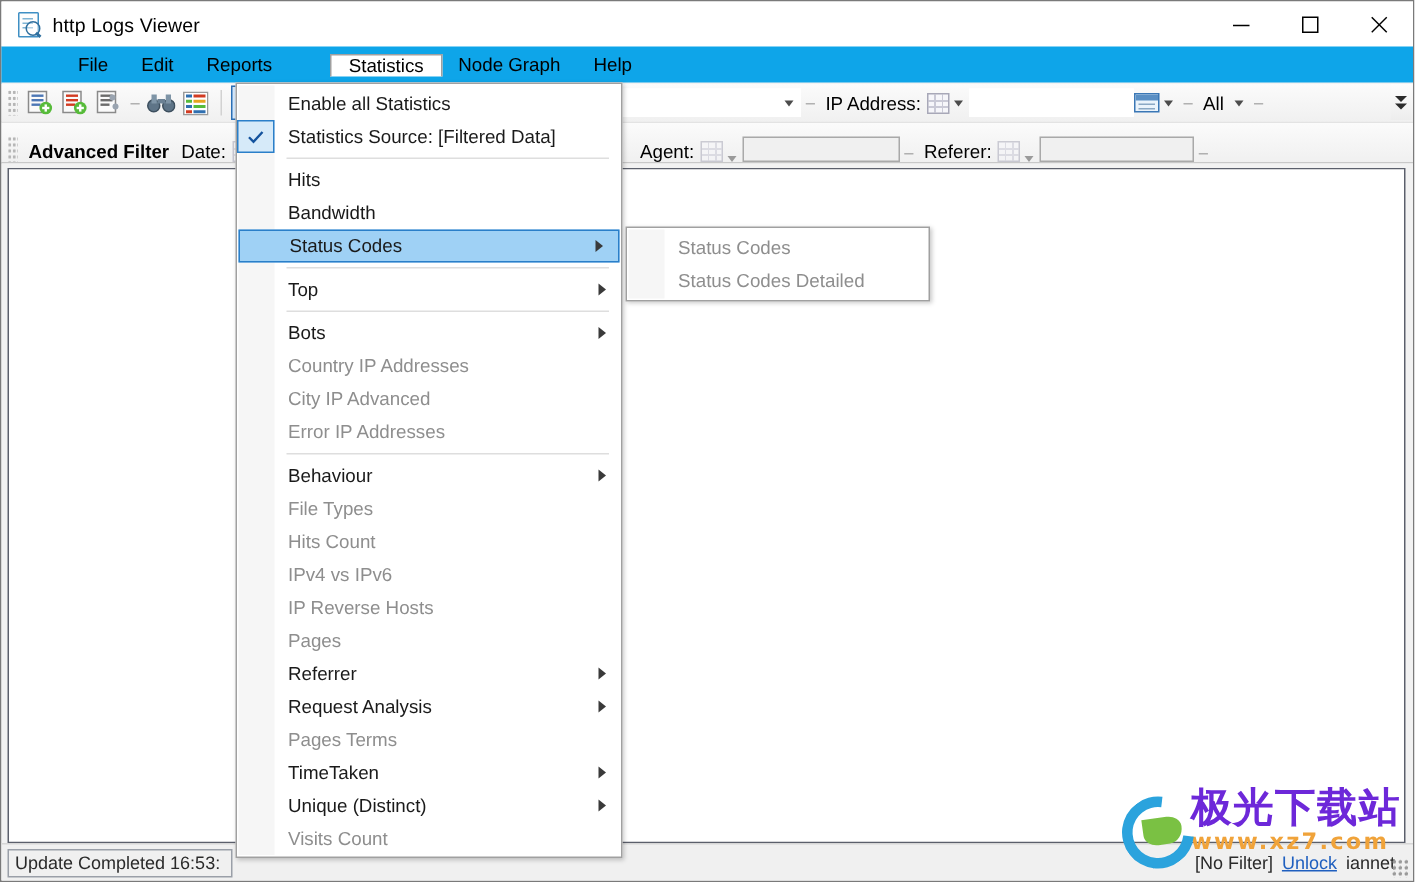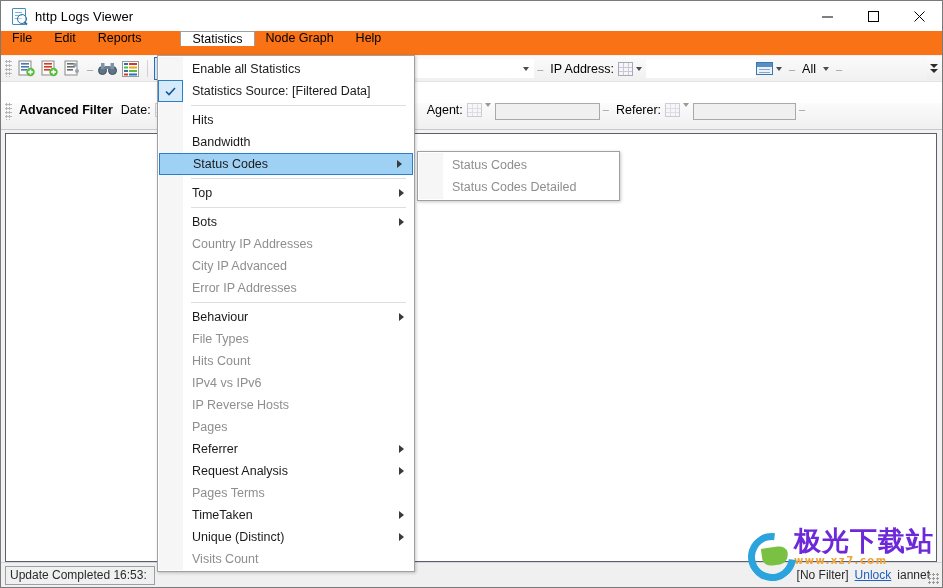--- a/index.html
+++ b/index.html
@@ -58,24 +58,25 @@
   }
   .win-btn{
     width:46px;height:30px;display:flex;align-items:center;justify-content:center;
     font-size:13px;color:#000;
   }
   .win-btn svg{display:block;}
 
   
   .menubar{
     height:24px;min-height:24px;
-    background:#f97316;
-    display:flex;align-items:flex-start;
+    background:#0ea5e9;
+    display:flex;align-items:center;
     position:relative;z-index:60;
     border-bottom:1px solid #f2f2f2;
+    padding-left:40px;
   }
   .menu-item{
     padding:0 11px;display:flex;align-items:center;
     font-size:12.5px;color:#000;
     box-sizing:border-box;
   }
   .menu-item.open{
     background:#ffffff;
     border-left:1px solid #a0a0a0;
     border-right:1px solid #a0a0a0;
@@ -88,24 +89,23 @@
   .toolbar{
     height:25px;min-height:25px;
     background:linear-gradient(#fbfbfb,#f0f0f0);
     display:flex;align-items:center;
     position:relative;
     border-bottom:1px solid #e3e3e3;
   }
   .toolbar2{
     height:26px;min-height:26px;
     background:linear-gradient(#fbfbfb,#f0f0f0);
-    display:flex;align-items:flex-start;
+    display:flex;align-items:flex-end;
     position:relative;
     border-bottom:1px solid #c8c8c8;
-    margin-top:21px;
   }
   .grip{
     width:7px;height:17px;margin:0 3px 0 4px;flex:0 0 auto;
     background-image:radial-gradient(circle at 1.5px 1.5px,#b6b6b6 1px,transparent 1.2px);
     background-size:3px 4px;
   }
   .tb-sep{
     width:1px;height:17px;background:#d2d2d2;margin:0 5px;flex:0 0 auto;
   }
   .dash{color:#9a9a9a;margin:0 3px;font-size:11px;}
@@ -265,21 +265,21 @@
     position:absolute;left:16px;top:18px;width:26px;height:18px;
     background:#7ac143;border-radius:0 60% 60% 60%/0 70% 100% 70%;
     transform:rotate(-8deg);
   }
   .wm-text{display:flex;flex-direction:column;line-height:1;}
   .wm-cn{
     font-size:27px;font-weight:bold;color:#6d28d9;letter-spacing:1px;
     font-family:"DejaVu Sans",sans-serif;
   }
   .wm-url{
-    font-size:10px;font-weight:bold;color:#f0a33a;letter-spacing:1.5px;
+    font-size:15px;font-weight:bold;color:#f0a33a;letter-spacing:1.5px;
     margin-top:2px;font-family:"DejaVu Sans",sans-serif;
   }
 </style>
 </head>
 <body>
 
 <div class="app">
 
   <div class="titlebar">
     <div class="title-icon">

